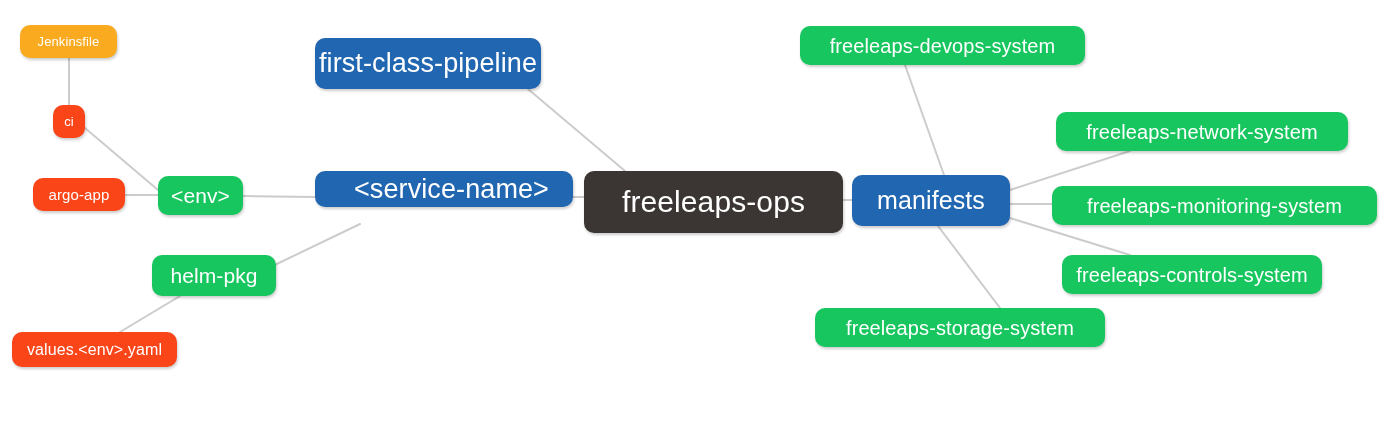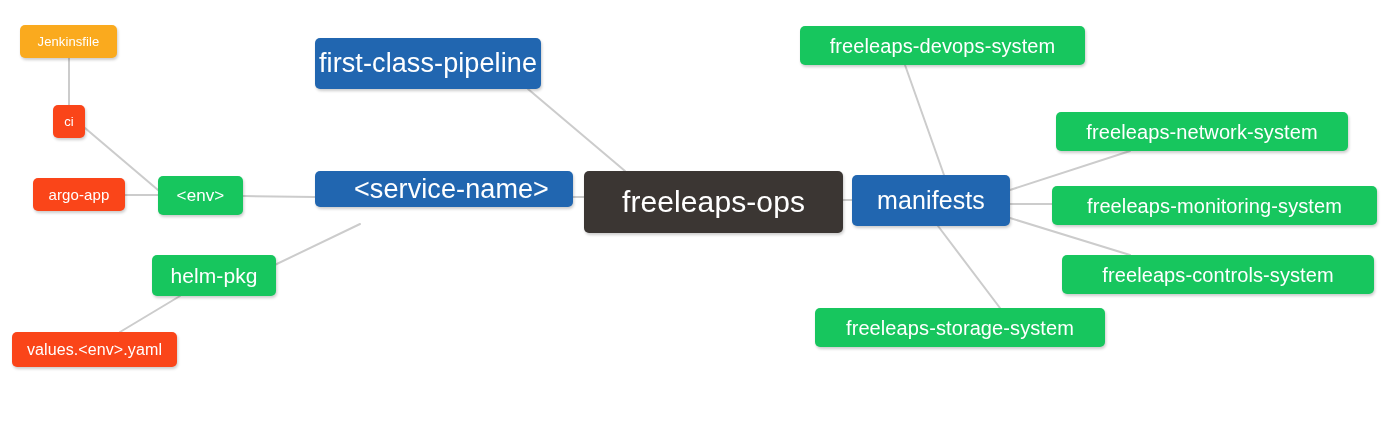--- a/index.html
+++ b/index.html
@@ -24,21 +24,21 @@
     width: 1390px;
     height: 421px;
     pointer-events: none;
   }
   .node {
     position: absolute;
     box-sizing: border-box;
     display: flex;
     align-items: center;
     justify-content: center;
-    border-radius: 5px;
+    border-radius: 10px;
     color: #ffffff;
     white-space: nowrap;
     text-align: center;
     box-shadow: 1px 2px 3px rgba(0,0,0,0.20);
     line-height: 1;
     letter-spacing: 0.1px;
   }
   .node-label {
     display: block;
     padding: 0 2px;
@@ -67,21 +67,21 @@
   <div id="node-layer">
       <div class="node" style="left: 20px; top: 25px; width: 97px; height: 33px; background: rgb(250, 170, 30); font-size: 13px;">
         <span class="node-label">Jenkinsfile</span>
       </div>
       <div class="node" style="left: 53px; top: 105px; width: 32px; height: 33px; background: rgb(250, 69, 25); font-size: 13px;">
         <span class="node-label">ci</span>
       </div>
       <div class="node" style="left: 33px; top: 178px; width: 92px; height: 33px; background: rgb(250, 69, 25); font-size: 15px;">
         <span class="node-label">argo-app</span>
       </div>
-      <div class="node" style="left: 158px; top: 176px; width: 85px; height: 39px; background: rgb(23, 198, 94); font-size: 17px;">
+      <div class="node" style="left: 158px; top: 176px; width: 85px; height: 39px; background: rgb(23, 198, 94); font-size: 21px;">
         <span class="node-label">&lt;env&gt;</span>
       </div>
       <div class="node" style="left: 315px; top: 38px; width: 226px; height: 51px; background: rgb(33, 102, 176); font-size: 27px;">
         <span class="node-label">first-class-pipeline</span>
       </div>
       <div class="node" style="left: 315px; top: 171px; width: 258px; height: 36px; background: rgb(33, 102, 176); font-size: 27px; padding-left: 15px;">
         <span class="node-label">&lt;service-name&gt;</span>
       </div>
       <div class="node" style="left: 584px; top: 171px; width: 259px; height: 62px; background: rgb(59, 54, 51); font-size: 30px; text-align: center;">
         <span class="node-label">freeleaps-ops</span>
@@ -97,20 +97,20 @@
       </div>
       <div class="node" style="left: 800px; top: 26px; width: 285px; height: 39px; background: rgb(23, 198, 94); font-size: 20px;">
         <span class="node-label">freeleaps-devops-system</span>
       </div>
       <div class="node" style="left: 1056px; top: 112px; width: 292px; height: 39px; background: rgb(23, 198, 94); font-size: 20px;">
         <span class="node-label">freeleaps-network-system</span>
       </div>
       <div class="node" style="left: 1052px; top: 186px; width: 325px; height: 39px; background: rgb(23, 198, 94); font-size: 20px;">
         <span class="node-label">freeleaps-monitoring-system</span>
       </div>
-      <div class="node" style="left: 1062px; top: 255px; width: 312px; height: 39px; background: rgb(23, 198, 94); font-size: 20px;">
+      <div class="node" style="left: 1062px; top: 255px; width: 260px; height: 39px; background: rgb(23, 198, 94); font-size: 20px;">
         <span class="node-label">freeleaps-controls-system</span>
       </div>
       <div class="node" style="left: 815px; top: 308px; width: 290px; height: 39px; background: rgb(23, 198, 94); font-size: 20px;">
         <span class="node-label">freeleaps-storage-system</span>
       </div>
     </div>
 </div>
 
 </body></html>

